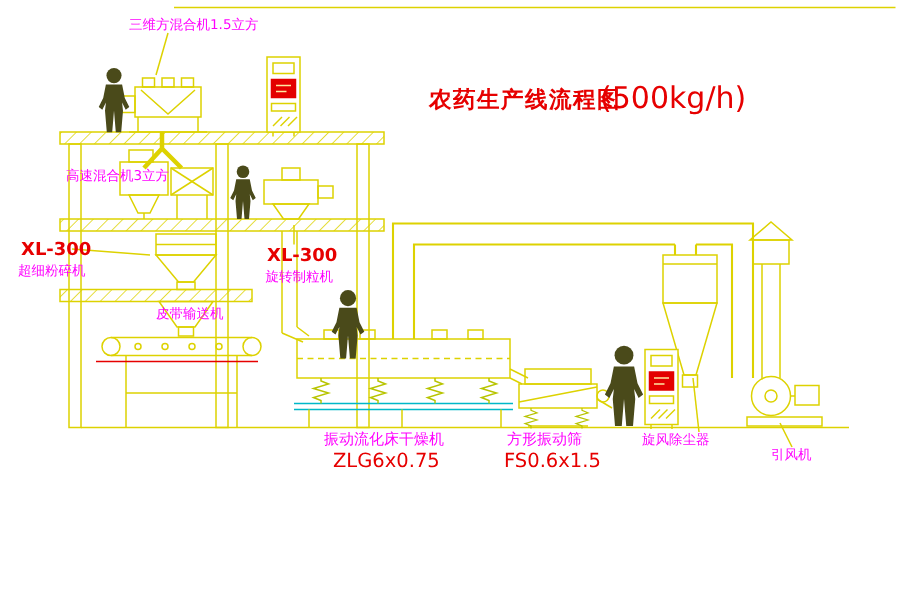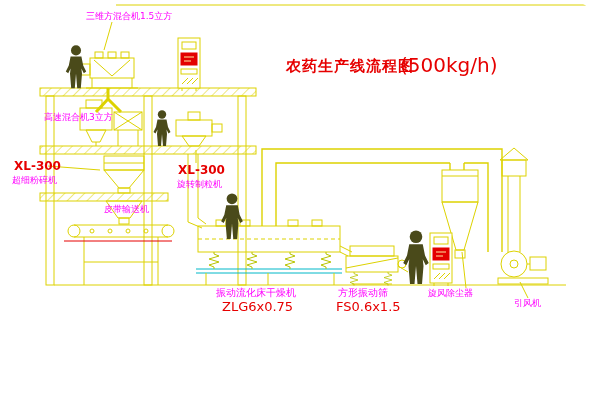--- a/index.html
+++ b/index.html
@@ -1,17 +1,17 @@
 <!DOCTYPE html>
 <html><head>
 <meta charset="utf-8">
 <style>
   html,body{margin:0;padding:0;background:#fff;}
   .canvas{position:relative;width:600px;height:403px;background:#ffffff;overflow:hidden;
-          font-family:"DejaVu Sans",sans-serif;border-radius:32px;}
+          font-family:"DejaVu Sans",sans-serif;}
   svg text{font-family:"DejaVu Sans",sans-serif;}
   .tm{fill:#ff00ff;font-size:9px;}
   .tm2{fill:#ff00ff;font-size:10px;}
   .tr{fill:#e60000;font-size:12px;font-weight:bold;}
   .tr2{fill:#e60000;font-size:13px;}
   .tt{fill:#e60000;font-size:15px;font-weight:bold;letter-spacing:1px;}
   .tc{fill:#e60000;font-size:20px;}
 </style>
 </head>
 <body>

